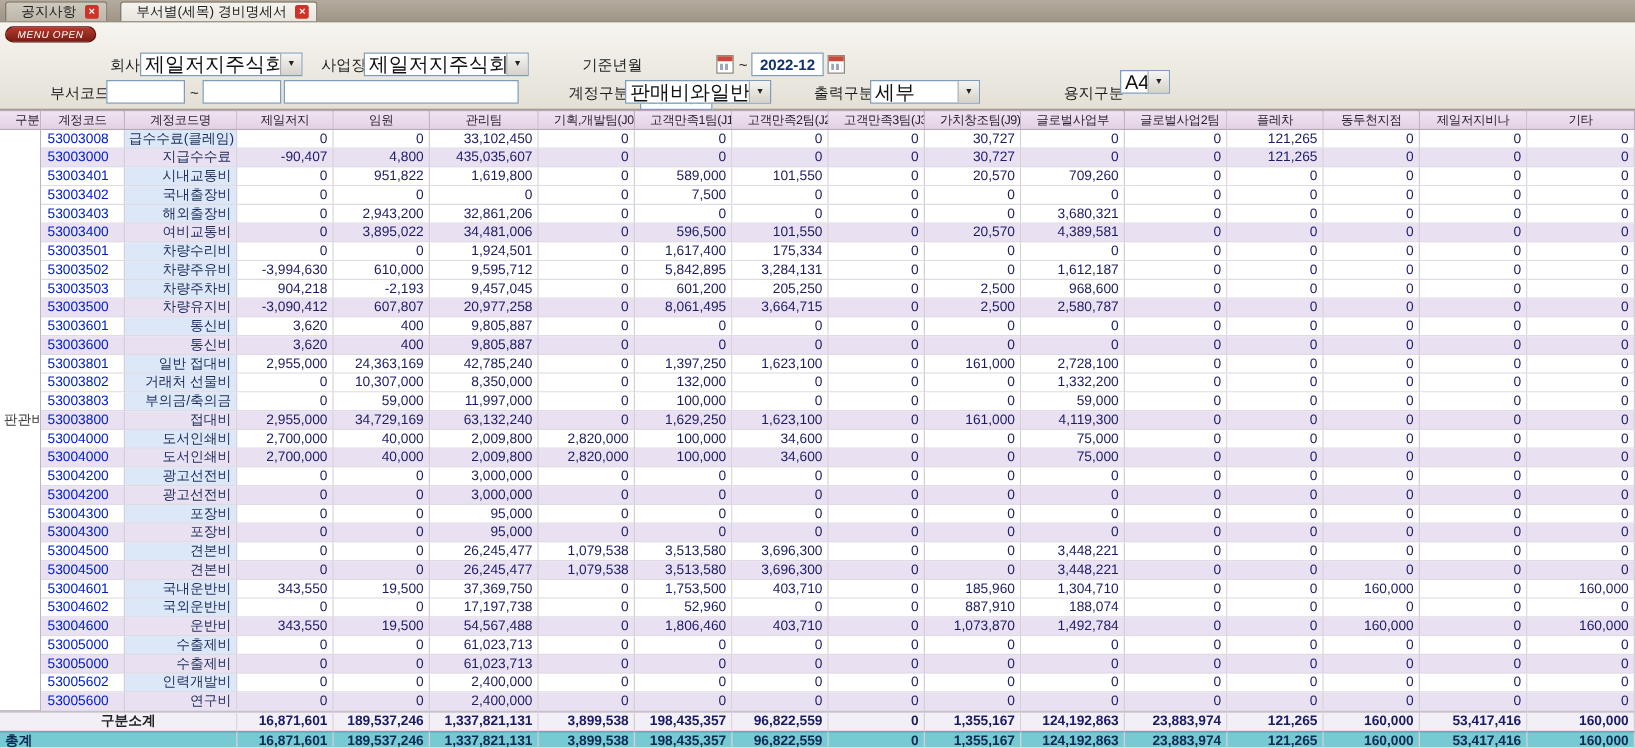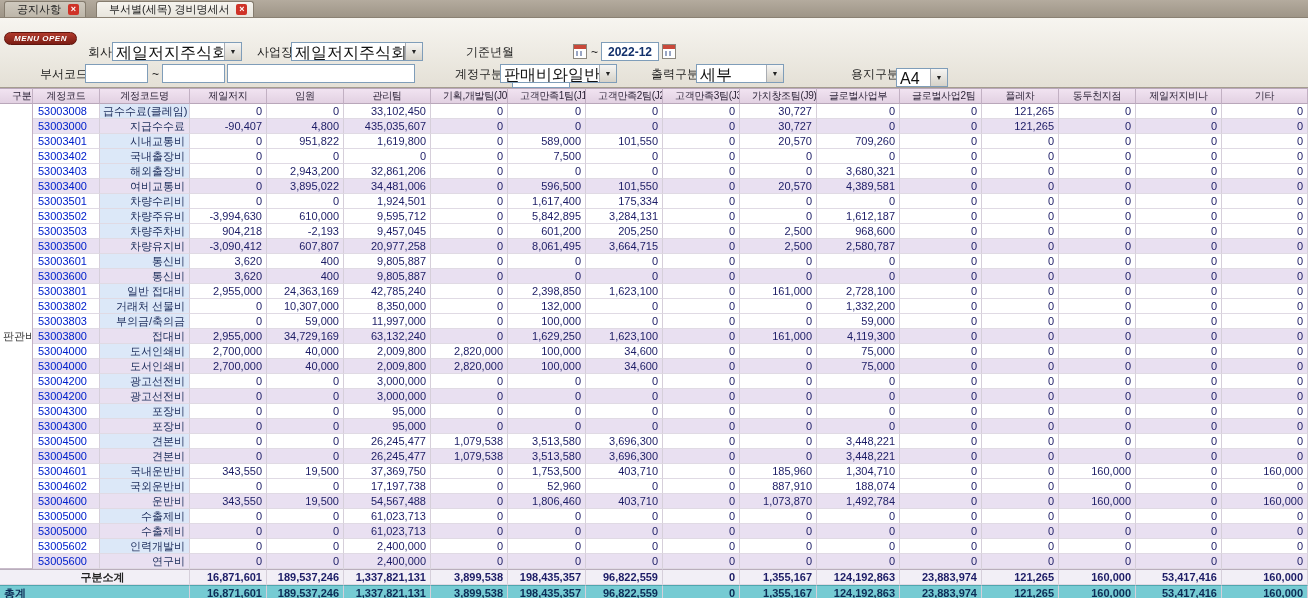--- a/index.html
+++ b/index.html
@@ -8,21 +8,21 @@
 
   
   .tabbar{position:absolute;top:0;left:0;right:0;height:18px;background:linear-gradient(#b4ab9e,#9e9587);display:flex;align-items:flex-end;padding-left:4px;gap:10px;border-bottom:1px solid #8a8173}
   .tab{height:16px;display:flex;align-items:center;gap:7px;padding:0 6px 0 12px;font-size:11px;color:#222;border:1px solid #857c6e;border-bottom:none;border-radius:3px 3px 0 0;cursor:default;white-space:nowrap}
   .tab.inactive{background:linear-gradient(#cfc9be,#bdb6a9)}
   .tab.active{background:linear-gradient(#f6f4ef,#e8e5dd)}
   .tab-close{width:11px;height:11px;background:#cf3227;color:#fff;font-size:9px;line-height:10px;text-align:center;border-radius:2px;font-weight:bold}
 
   
   .panel{position:absolute;top:18px;left:0;right:0;height:70px;background:linear-gradient(#f7f5f0,#e4e0d6);border-bottom:1px solid #a49d8f}
-  .menu-open{position:absolute;top:14px;left:4px;height:13px;padding:0 9px;background:linear-gradient(#b03a2c,#7c1d14);border:1px solid #5f140d;border-radius:8px;color:#fff;font-size:8px;font-weight:bold;font-style:italic;line-height:11px;letter-spacing:.5px;cursor:pointer}
+  .menu-open{position:absolute;top:3px;left:4px;height:13px;padding:0 9px;background:linear-gradient(#b03a2c,#7c1d14);border:1px solid #5f140d;border-radius:8px;color:#fff;font-size:8px;font-weight:normal;font-style:italic;line-height:11px;letter-spacing:.5px;cursor:pointer}
   .flabel{position:absolute;font-size:12px;color:#1d1d1d;line-height:19px;white-space:nowrap}
   .sel{position:absolute;height:19px;background:#fff;border:1px solid #7f9db9;display:flex;align-items:stretch;cursor:pointer}
   .sel-text{flex:1;padding:1px 3px 0;font-size:16px;color:#111;white-space:nowrap;overflow:hidden;line-height:17px}
   .sel-btn{width:17px;background:linear-gradient(#f6f5f3,#d6d2c9);border-left:1px solid #a9adb3;font-size:7px;color:#222;display:flex;align-items:center;justify-content:center}
   .txt{position:absolute;height:19px;background:#fff;border:1px solid #7f9db9;font-size:12px;padding:0 3px;color:#12306b;font-family:inherit}
   .txt.center{text-align:center;font-weight:bold}
   .cal{position:absolute;width:14px;height:15px;border:1px solid #8d887e;background:#fff;cursor:pointer}
   .cal::before{content:"";position:absolute;left:0;right:0;top:0;height:4px;background:#c9493a}
   .cal::after{content:"";position:absolute;left:2px;right:2px;top:6px;bottom:2px;background:repeating-linear-gradient(90deg,#9aa6c4 0 2px,#fff 2px 4px)}
   .tilde{position:absolute;font-size:12px;color:#222;line-height:19px}
@@ -92,21 +92,21 @@
     <span class="sel-btn">▼</span>
   </div>
 
   <span class="flabel" style="left:651px;top:47px">출력구분</span>
   <div class="sel" style="left:696px;top:46px;width:88px">
     <span class="sel-text">세부</span>
     <span class="sel-btn">▼</span>
   </div>
 
   <span class="flabel" style="left:851px;top:47px">용지구분</span>
-  <div class="sel" style="left:896px;top:50px;width:52px">
+  <div class="sel" style="left:896px;top:38px;width:40px">
     <span class="sel-text">A4</span>
     <span class="sel-btn">▼</span>
   </div>
 </div>
 
 <div class="grid">
   <table>
     <colgroup>
       <col style="width:33px">
         <col style="width:67px">
@@ -365,21 +365,21 @@
           <td class="num-cell">0</td>
           <td class="num-cell">0</td>
         </tr>
         <tr class="detail-row">
           <td class="code-cell">53003801</td>
           <td class="name-cell">일반 접대비</td>
           <td class="num-cell">2,955,000</td>
           <td class="num-cell">24,363,169</td>
           <td class="num-cell">42,785,240</td>
           <td class="num-cell">0</td>
-          <td class="num-cell">2,398,850</td>
+          <td class="num-cell">1,397,250</td>
           <td class="num-cell">1,623,100</td>
           <td class="num-cell">0</td>
           <td class="num-cell">161,000</td>
           <td class="num-cell">2,728,100</td>
           <td class="num-cell">0</td>
           <td class="num-cell">0</td>
           <td class="num-cell">0</td>
           <td class="num-cell">0</td>
           <td class="num-cell">0</td>
         </tr>

